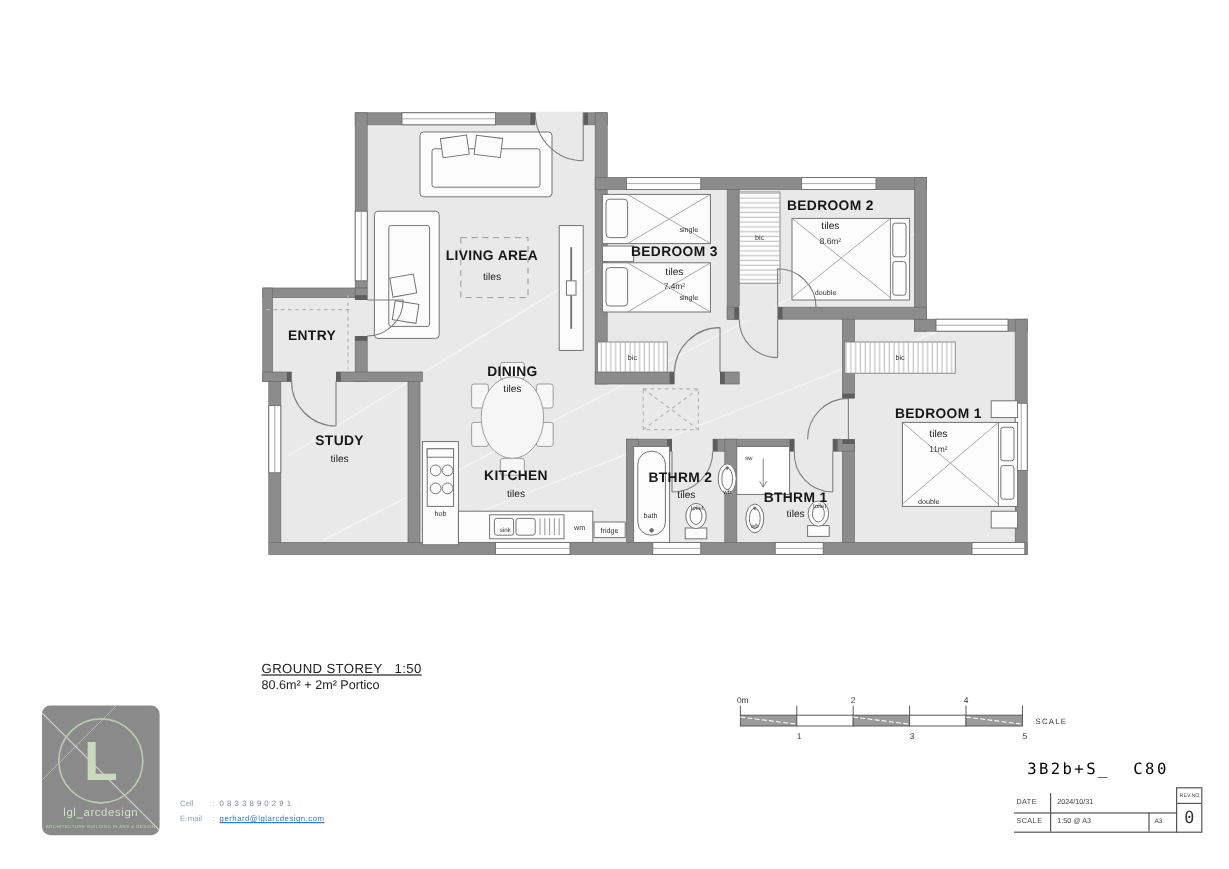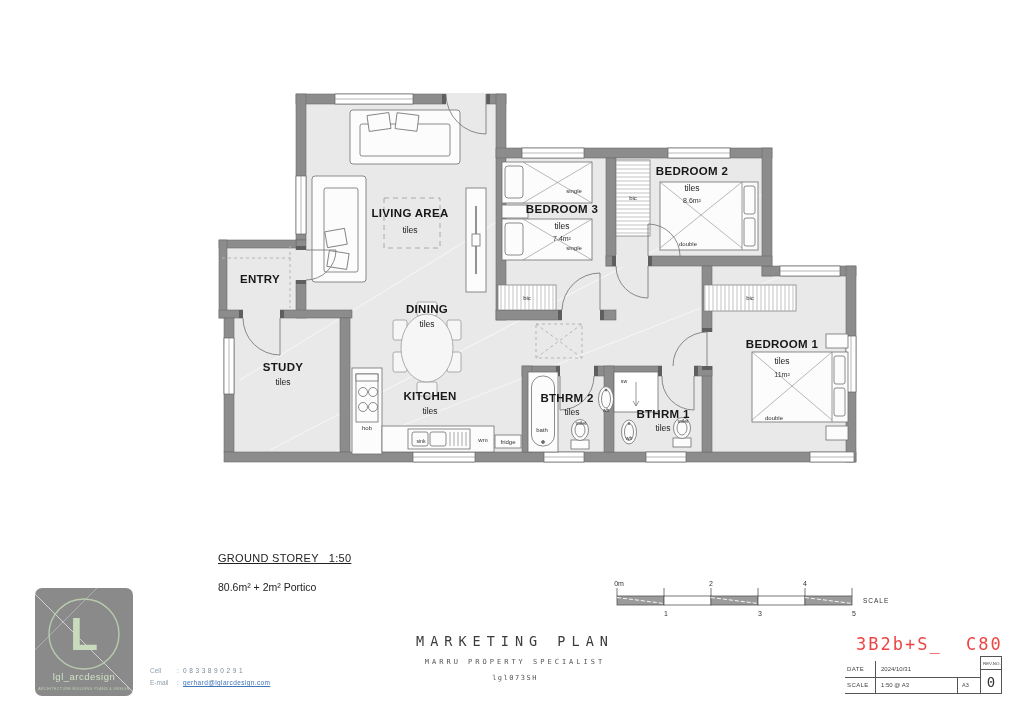--- a/index.html
+++ b/index.html
@@ -10,21 +10,21 @@
   .plan{left:200px;top:80px;}
   svg text{font-family:"Liberation Sans",sans-serif;}
   .room-name{font-size:11.5px;font-weight:bold;fill:#171717;letter-spacing:.3px;}
   .room-sub{font-size:8.5px;fill:#222;}
   .room-area{font-size:7px;fill:#333;}
   .fx{font-size:6px;fill:#333;}
   .fx-s{font-size:5.2px;fill:#333;}
   
   .caption{left:218px;top:552px;color:#222;}
   .caption .l1{font-size:11px;letter-spacing:.3px;white-space:pre;text-decoration:underline;}
-  .caption .l2{font-size:10.5px;margin-top:17px;}
+  .caption .l2{font-size:10.5px;margin-top:1px;}
   
   .scalebar{left:605px;top:580px;}
   .sb-txt{font-size:7px;fill:#333;}
   .sb-scale{font-size:6.5px;letter-spacing:1px;fill:#333;}
   
   .logo{left:35px;top:588px;width:98px;height:108px;background:#8a8a8a;border-radius:7px;}
   
   .contact{left:150px;top:667px;font-size:6.5px;color:#7a8a99;}
   .contact .row{margin-bottom:5px;}
   .contact .lbl{display:inline-block;width:23px;color:#8fa0b0;}
@@ -32,21 +32,21 @@
   .contact .cellv{letter-spacing:2.6px;color:#7a8a99;}
   .contact a{color:#3f74b5;text-decoration:underline;letter-spacing:.4px;}
   
   .tb-center{left:362px;top:633px;width:306px;text-align:center;
              font-family:"DejaVu Sans Mono",monospace;color:#3c3c3c;}
   .tb-center .t{font-size:13.5px;letter-spacing:6px;white-space:pre;}
   .tb-center .s{font-size:7px;letter-spacing:3px;margin-top:9px;color:#555;}
   .tb-center .c{font-size:7px;letter-spacing:1.5px;margin-top:8px;color:#555;}
   
   .tb-model{left:856px;top:634px;width:150px;font-family:"DejaVu Sans Mono",monospace;
-            font-size:17px;letter-spacing:2px;color:#ef4444;white-space:pre;}
+            font-size:13px;letter-spacing:2px;color:#000000;white-space:pre;}
   .tline{background:#555;}
   .tb-lbl{font-size:6px;color:#444;letter-spacing:.4px;}
   .tb-val{font-size:6px;color:#444;}
   .revbox{left:980px;top:656px;width:22px;height:38px;border:1px solid #555;box-sizing:border-box;}
   .revbox .rl{font-size:5.5px;color:#444;text-align:center;margin-top:3px;transform:scale(.8);}
   .revbox .rdiv{height:1px;background:#555;margin-top:3px;}
   .revbox .rv{font-family:"DejaVu Sans Mono",monospace;font-size:14px;color:#333;text-align:center;margin-top:4px;}
 </style>
 </head>
 <body>
@@ -360,25 +360,20 @@
 
   <div class="abs contact">
     <div class="row">
       <span class="lbl">Cell</span><span class="sep">:</span><span class="cellv">0833890291</span>
     </div>
     <div class="row">
       <span class="lbl">E-mail</span><span class="sep">:</span><a href="#">gerhard@lglarcdesign.com</a>
     </div>
   </div>
 
-  <div class="abs tb-center">
-    <div class="t">MARKETING PLAN</div>
-    <div class="s">MARRU PROPERTY SPECIALIST</div>
-    <div class="c">lgl073SH</div>
-  </div>
 
   <div class="abs tb-model">3B2b+S_  C80</div>
 
   <div class="abs tline" style="left:845px;top:677px;width:136px;height:1px;"></div>
   <div class="abs tline" style="left:845px;top:693px;width:136px;height:1px;"></div>
   <div class="abs tline" style="left:875px;top:661px;width:1px;height:32px;"></div>
   <div class="abs tline" style="left:957px;top:677px;width:1px;height:16px;"></div>
 
   <div class="abs tb-lbl" style="left:847px;top:666px;">DATE</div>
   <div class="abs tb-val" style="left:881px;top:666px;">2024/10/31</div>

